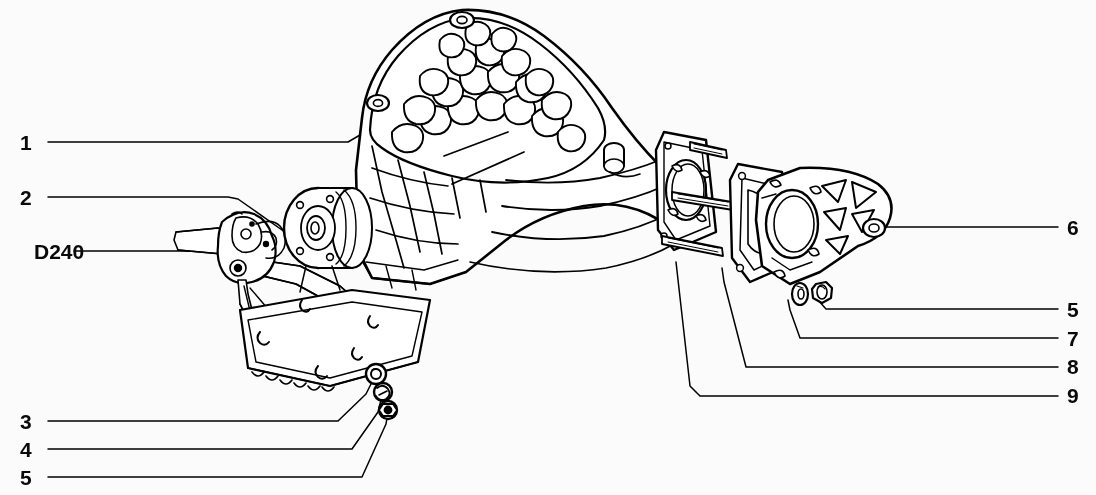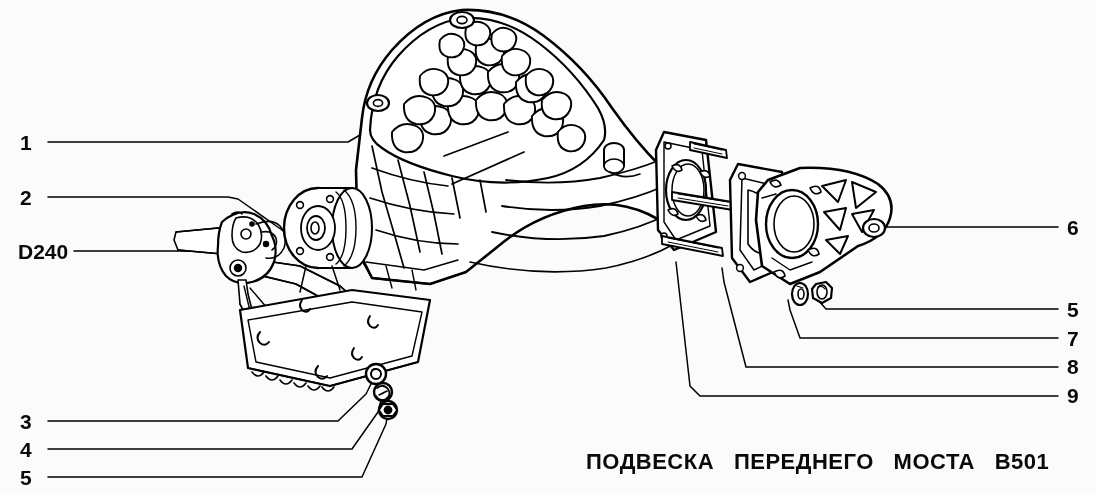--- a/index.html
+++ b/index.html
@@ -269,26 +269,25 @@
         <circle cx="388" cy="410" r="9" fill="#fff" stroke-width="2.4"></circle>
         <path d="M383 404 L393 404 L397 410 L393 416 L383 416 L379 410 Z" fill="#fff" stroke-width="1.8"></path>
         <circle cx="388" cy="410" r="3.6" fill="#000"></circle>
       </g>
 
     </g>
   </svg>
 
   <div class="lbl" style="left:20px;top:132px;">1</div>
   <div class="lbl" style="left:20px;top:187px;">2</div>
-  <div class="lbl" style="left:18px;top:241px;">D240</div>
+  <div class="lbl" style="left:34px;top:241px;">D240</div>
   <div class="lbl" style="left:20px;top:411px;">3</div>
   <div class="lbl" style="left:20px;top:439px;">4</div>
   <div class="lbl" style="left:20px;top:467px;">5</div>
 
   <div class="lbl right" style="left:1067px;top:217px;">6</div>
   <div class="lbl right" style="left:1067px;top:299px;">5</div>
   <div class="lbl right" style="left:1067px;top:328px;">7</div>
   <div class="lbl right" style="left:1067px;top:356px;">8</div>
   <div class="lbl right" style="left:1067px;top:385px;">9</div>
 
-  <div id="title">ПОДВЕСКА   ПЕРЕДНЕГО   МОСТА   В501</div>
 
 </div>
 
 </body></html>

